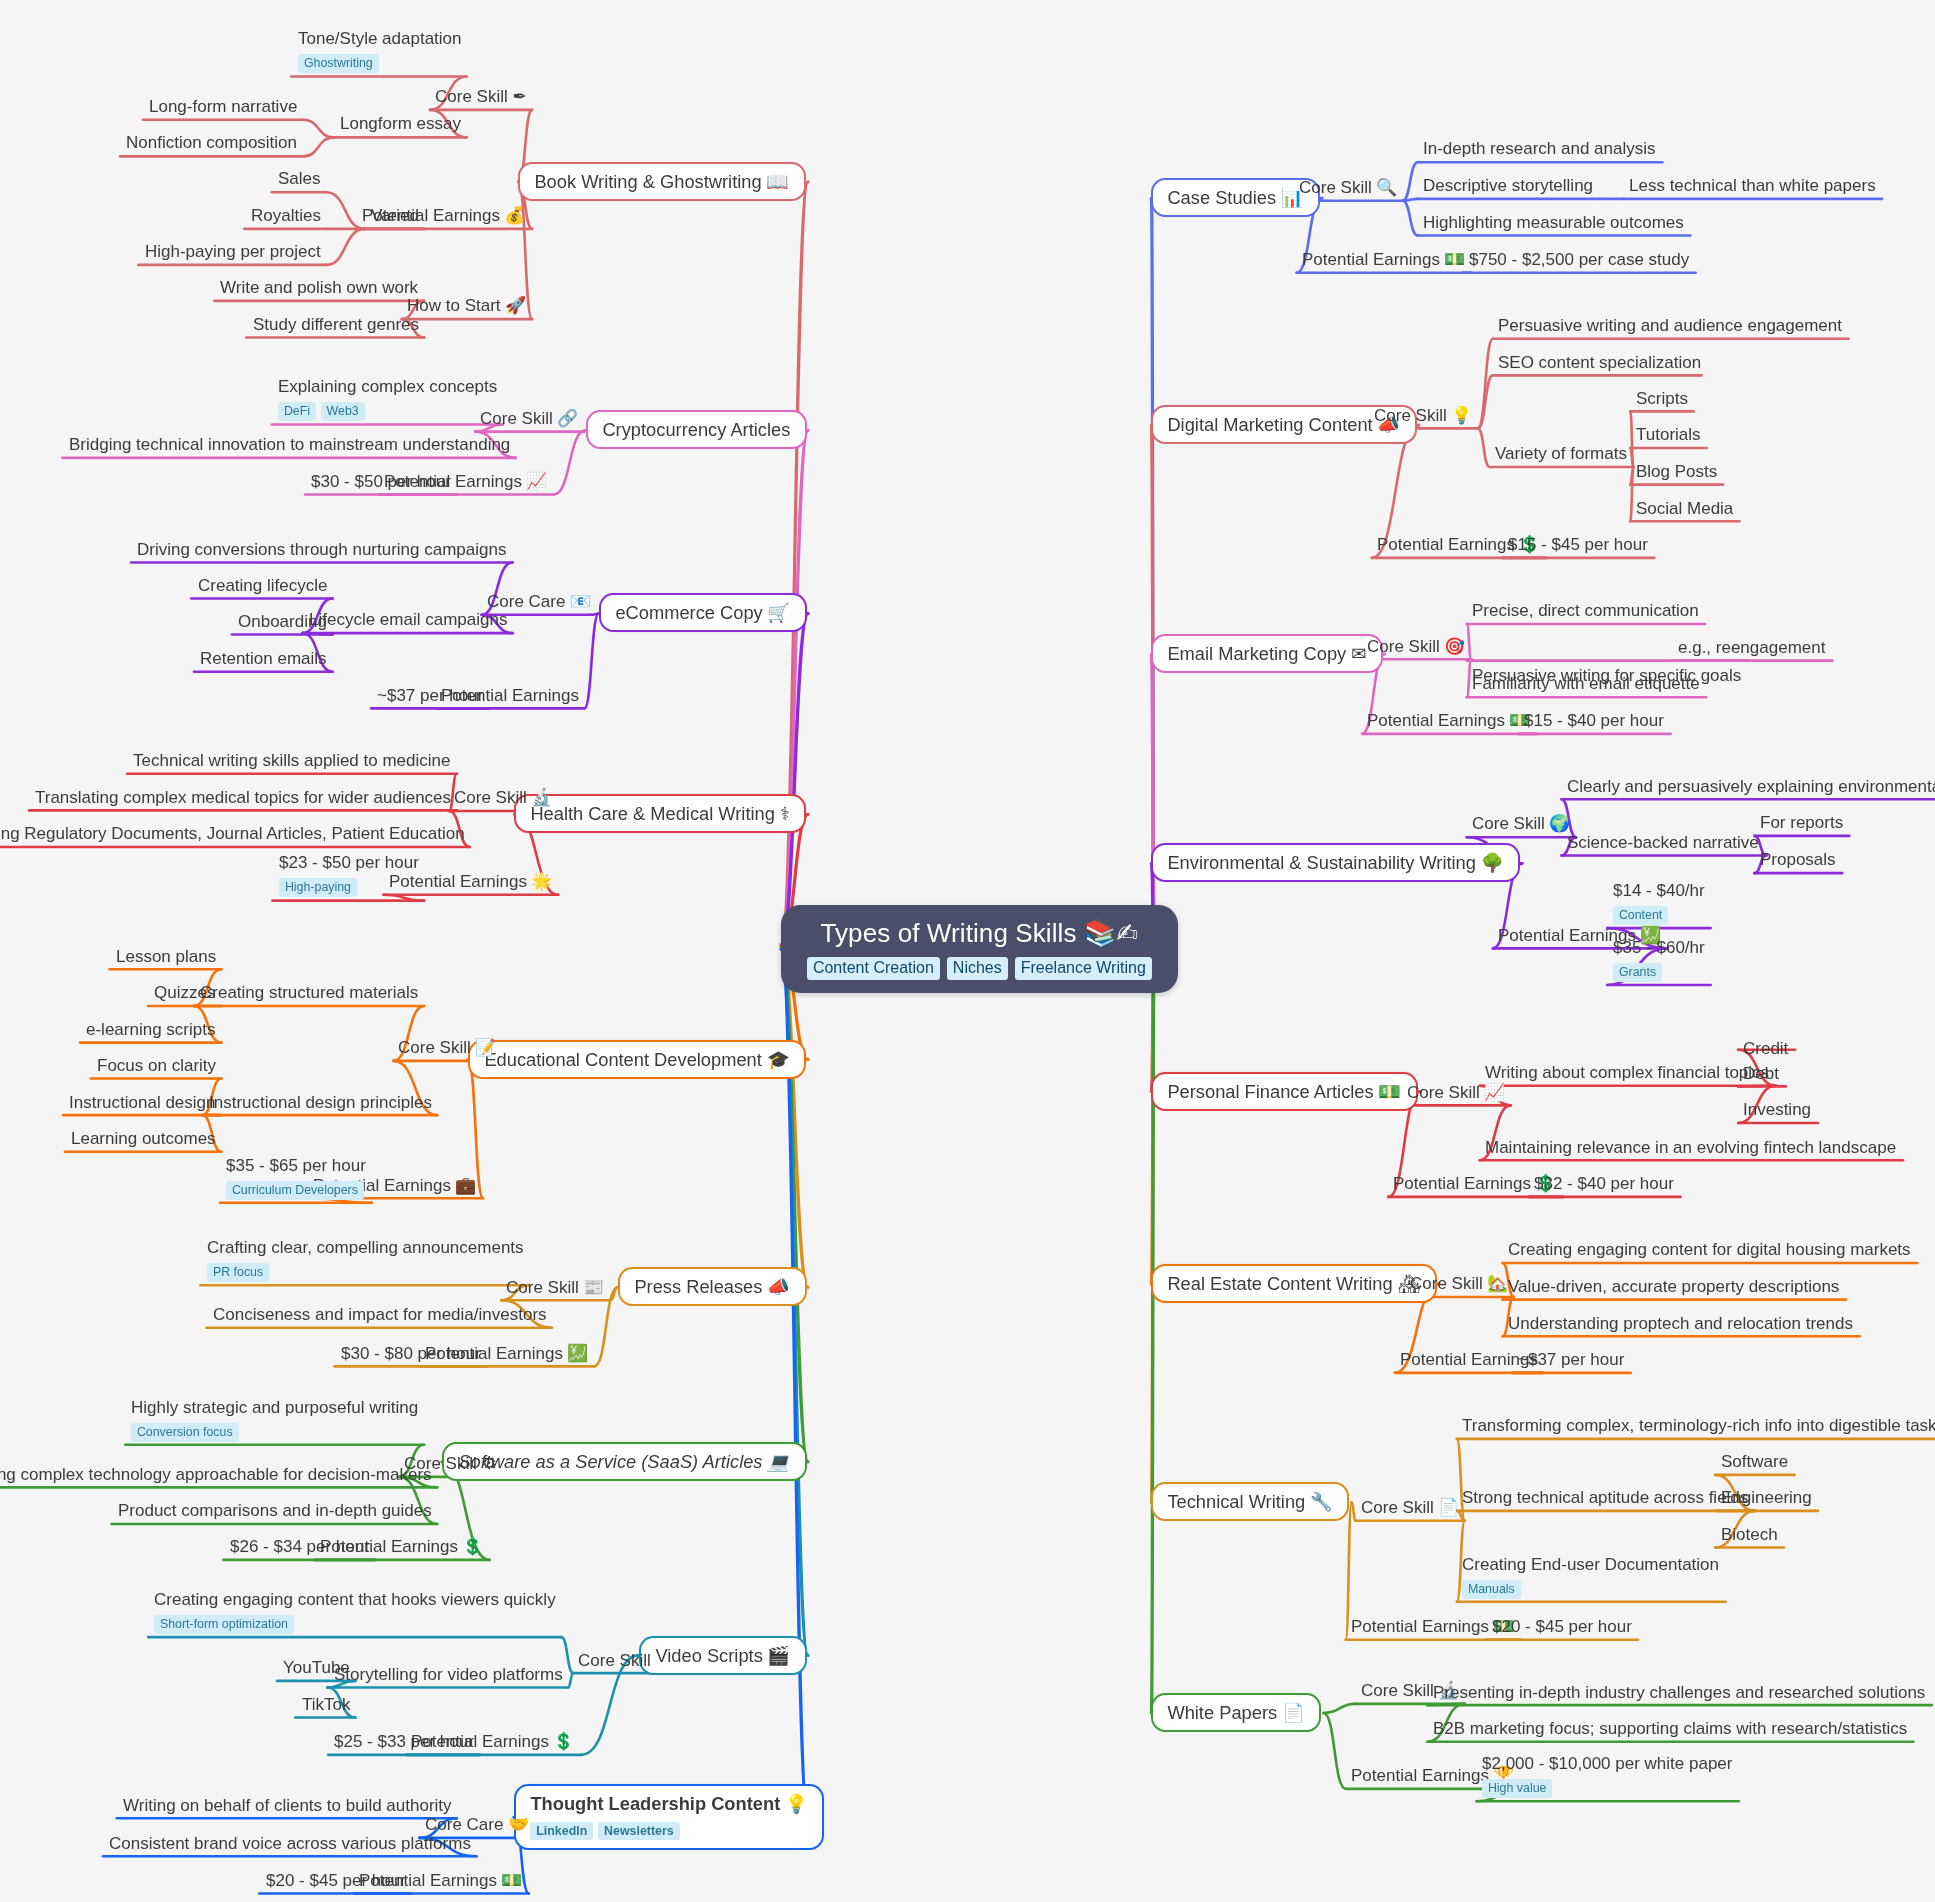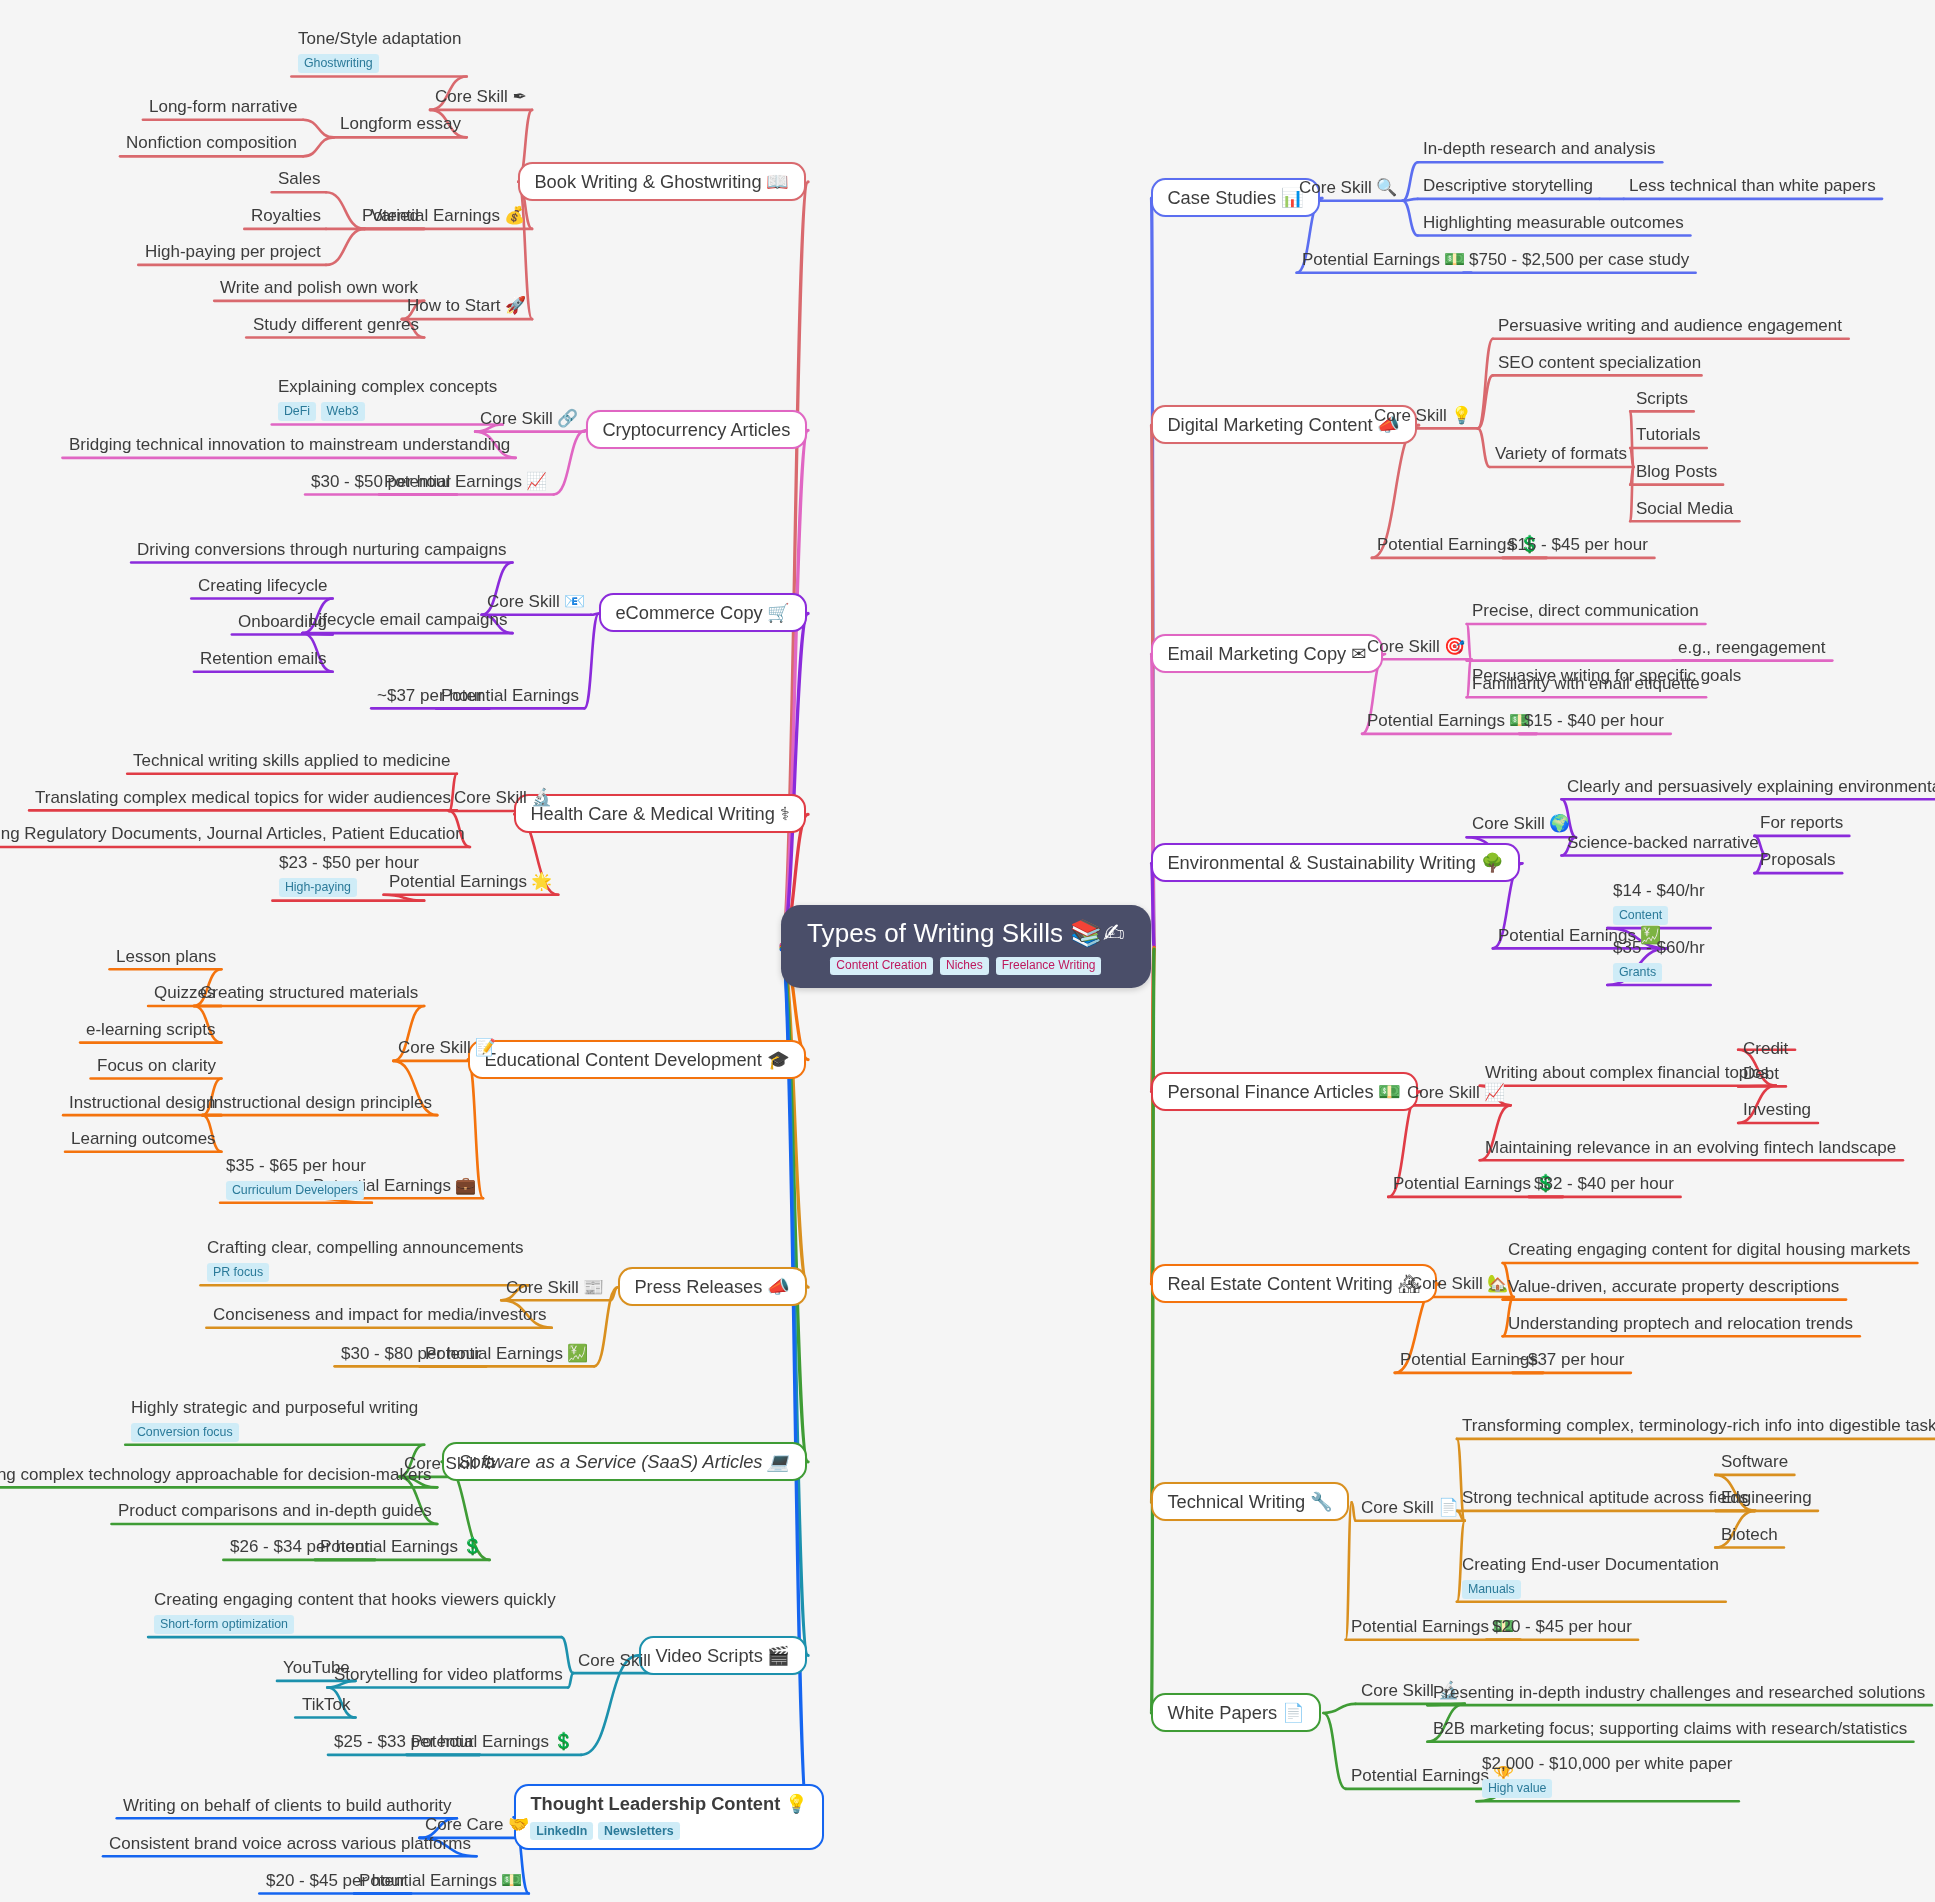--- a/index.html
+++ b/index.html
@@ -16,21 +16,21 @@
          padding:7.2px 14.4px;font-size:18.3px;color:#3c3c3c;box-shadow:0 0 0 0.7px rgba(0,0,0,0.02);}
 
   
   .root{background:#4a4e69;border-radius:19.6px;padding:14.4px 26px 13px 26px;
         text-align:center;box-shadow:0 2px 6.5px rgba(0,0,0,.18);}
   .root .rtitle{font-size:26px;color:#fff;letter-spacing:0.1px;}
   .root .tagrow{margin-top:7.9px;display:flex;gap:7.2px;justify-content:center;}
 
   .tag{background:#cfecf7;color:#2b7a99;font-size:12.4px;border-radius:3.3px;
        padding:2px 5.9px;display:inline-block;}
-  .root .tag{background:#d6eef8;color:#be185d;font-size:12px;}
+  .root .tag{background:#d6eef8;color:#0c4a6e;font-size:16px;}
 
   .sublabel{font-size:17px;color:#3c3c3c;}
   .tagline{margin-top:3.9px;}
 </style>
 </head>
 <body>
 
 <svg id="mapsvg" viewBox="0 0 2959 2908" width="1936" height="1902">
     <path d="M 1194 1444 C 1214.5 1444, 1214.5 278, 1235 278" stroke="#d9696e" stroke-width="5" fill="none" stroke-linecap="round"></path>
     <path d="M 792 278 C 803.55 278, 801.45 168, 813 168" stroke="#d9696e" stroke-width="4" fill="none" stroke-linecap="round"></path>
@@ -359,21 +359,21 @@
     <div class="node leaf" style="left: 69px; top: 435px;">
       <div>Bridging technical innovation to mainstream understanding</div>
     </div>
     <div class="node sublabel" style="left: 384px; top: 472px;">Potential Earnings 📈</div>
     <div class="node leaf" style="left: 311px; top: 472px;">
       <div>$30 - $50 per hour</div>
     </div>
     <div class="node topic" style="border-color: rgb(139, 43, 219); left: 599px; top: 593px;">
       <div>eCommerce Copy 🛒</div>
     </div>
-    <div class="node sublabel" style="left: 487px; top: 592px;">Core Skill 📧</div>
+    <div class="node sublabel" style="left: 487px; top: 592px;">Core Care 📧</div>
     <div class="node leaf" style="left: 137px; top: 540px;">
       <div>Driving conversions through nurturing campaigns</div>
     </div>
     <div class="node leaf" style="left: 309px; top: 610px;">
       <div>Lifecycle email campaigns</div>
     </div>
     <div class="node leaf" style="left: 198px; top: 576px;">
       <div>Creating lifecycle</div>
     </div>
     <div class="node leaf" style="left: 238px; top: 612px;">

